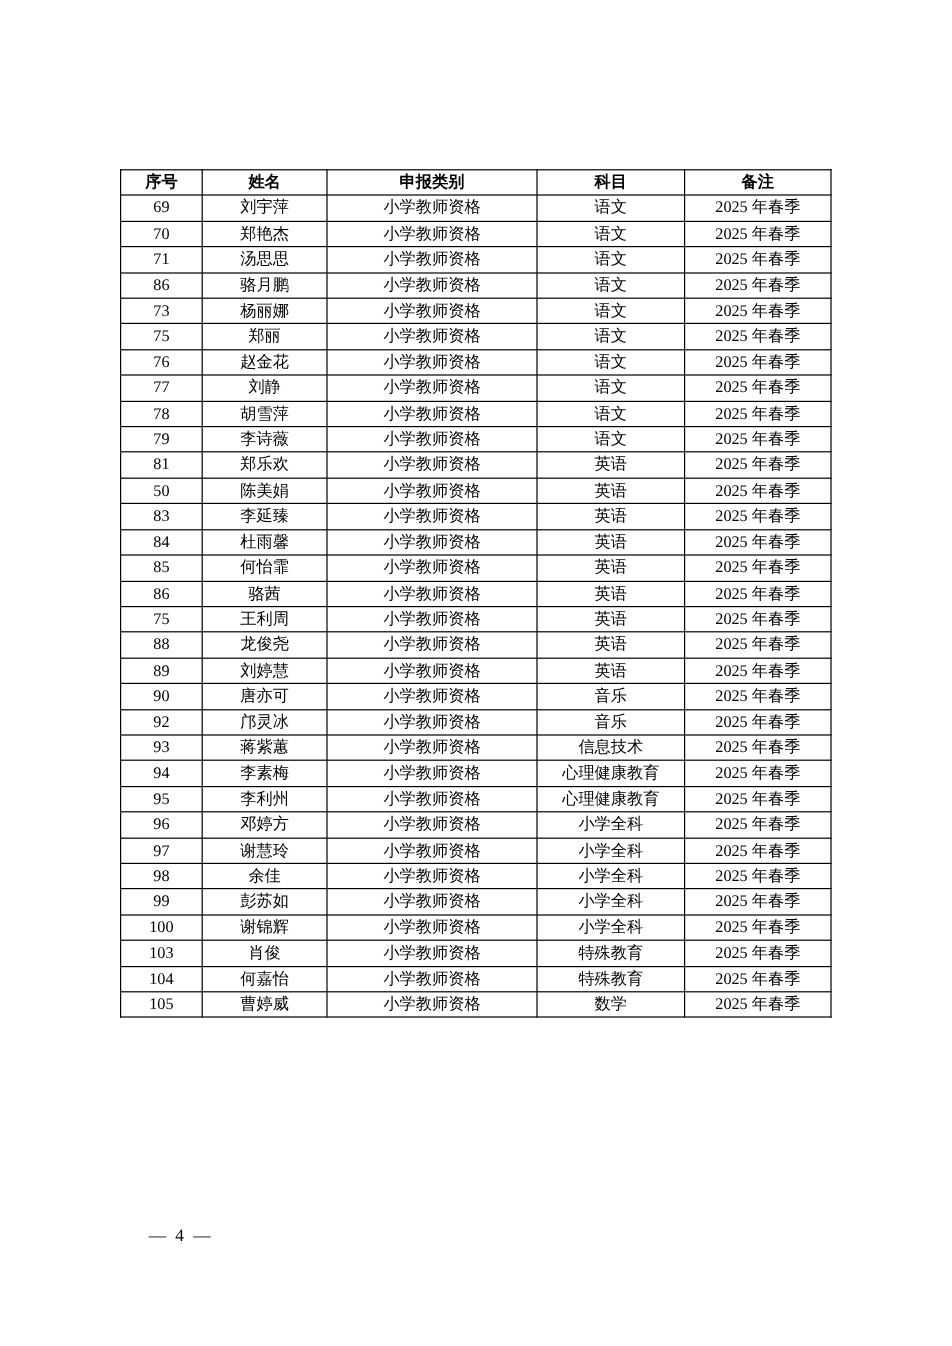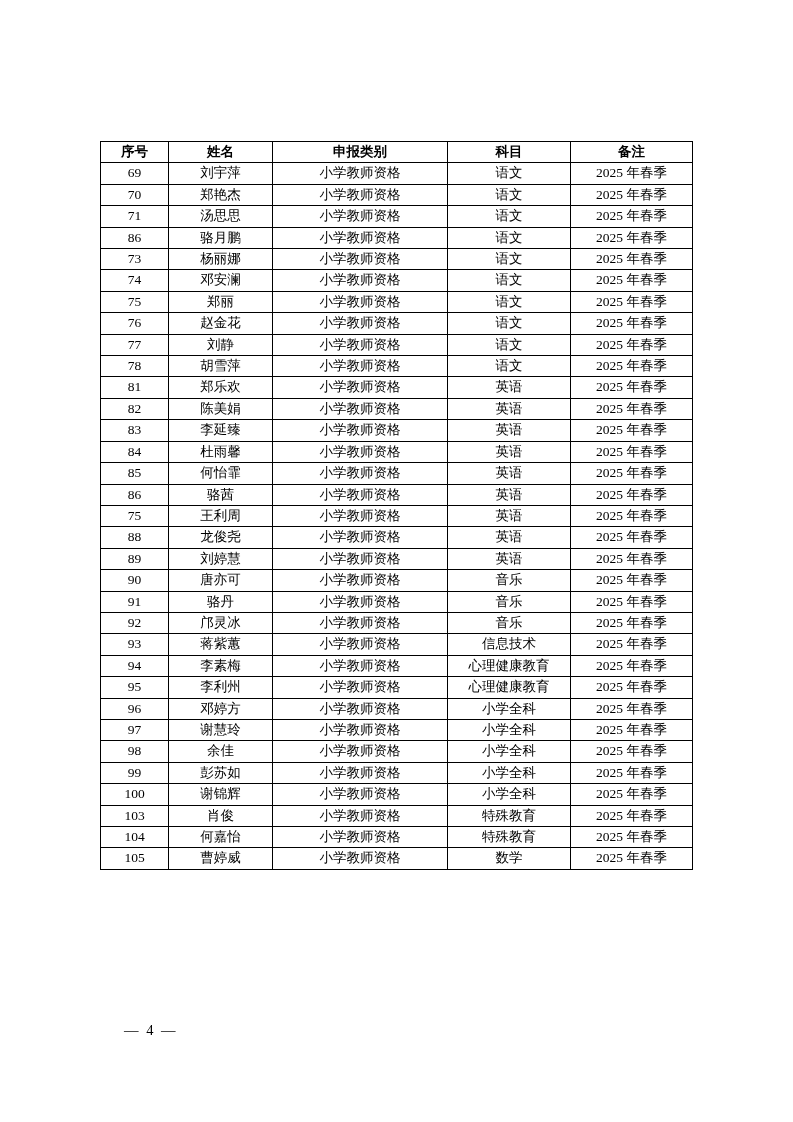--- a/index.html
+++ b/index.html
@@ -108,27 +108,20 @@
           <td>2025 年春季</td>
         </tr>
         <tr>
           <td>73</td>
           <td>杨丽娜</td>
           <td>小学教师资格</td>
           <td>语文</td>
           <td>2025 年春季</td>
         </tr>
         <tr>
-          <td>74</td>
-          <td>邓安澜</td>
-          <td>小学教师资格</td>
-          <td>语文</td>
-          <td>2025 年春季</td>
-        </tr>
-        <tr>
           <td>75</td>
           <td>郑丽</td>
           <td>小学教师资格</td>
           <td>语文</td>
           <td>2025 年春季</td>
         </tr>
         <tr>
           <td>76</td>
           <td>赵金花</td>
           <td>小学教师资格</td>
@@ -143,28 +136,35 @@
           <td>2025 年春季</td>
         </tr>
         <tr>
           <td>78</td>
           <td>胡雪萍</td>
           <td>小学教师资格</td>
           <td>语文</td>
           <td>2025 年春季</td>
         </tr>
         <tr>
+          <td>79</td>
+          <td>李诗薇</td>
+          <td>小学教师资格</td>
+          <td>语文</td>
+          <td>2025 年春季</td>
+        </tr>
+        <tr>
           <td>81</td>
           <td>郑乐欢</td>
           <td>小学教师资格</td>
           <td>英语</td>
           <td>2025 年春季</td>
         </tr>
         <tr>
-          <td>82</td>
+          <td>50</td>
           <td>陈美娟</td>
           <td>小学教师资格</td>
           <td>英语</td>
           <td>2025 年春季</td>
         </tr>
         <tr>
           <td>83</td>
           <td>李延臻</td>
           <td>小学教师资格</td>
           <td>英语</td>
@@ -213,27 +213,20 @@
           <td>2025 年春季</td>
         </tr>
         <tr>
           <td>90</td>
           <td>唐亦可</td>
           <td>小学教师资格</td>
           <td>音乐</td>
           <td>2025 年春季</td>
         </tr>
         <tr>
-          <td>91</td>
-          <td>骆丹</td>
-          <td>小学教师资格</td>
-          <td>音乐</td>
-          <td>2025 年春季</td>
-        </tr>
-        <tr>
           <td>92</td>
           <td>邝灵冰</td>
           <td>小学教师资格</td>
           <td>音乐</td>
           <td>2025 年春季</td>
         </tr>
         <tr>
           <td>93</td>
           <td>蒋紫蕙</td>
           <td>小学教师资格</td>

